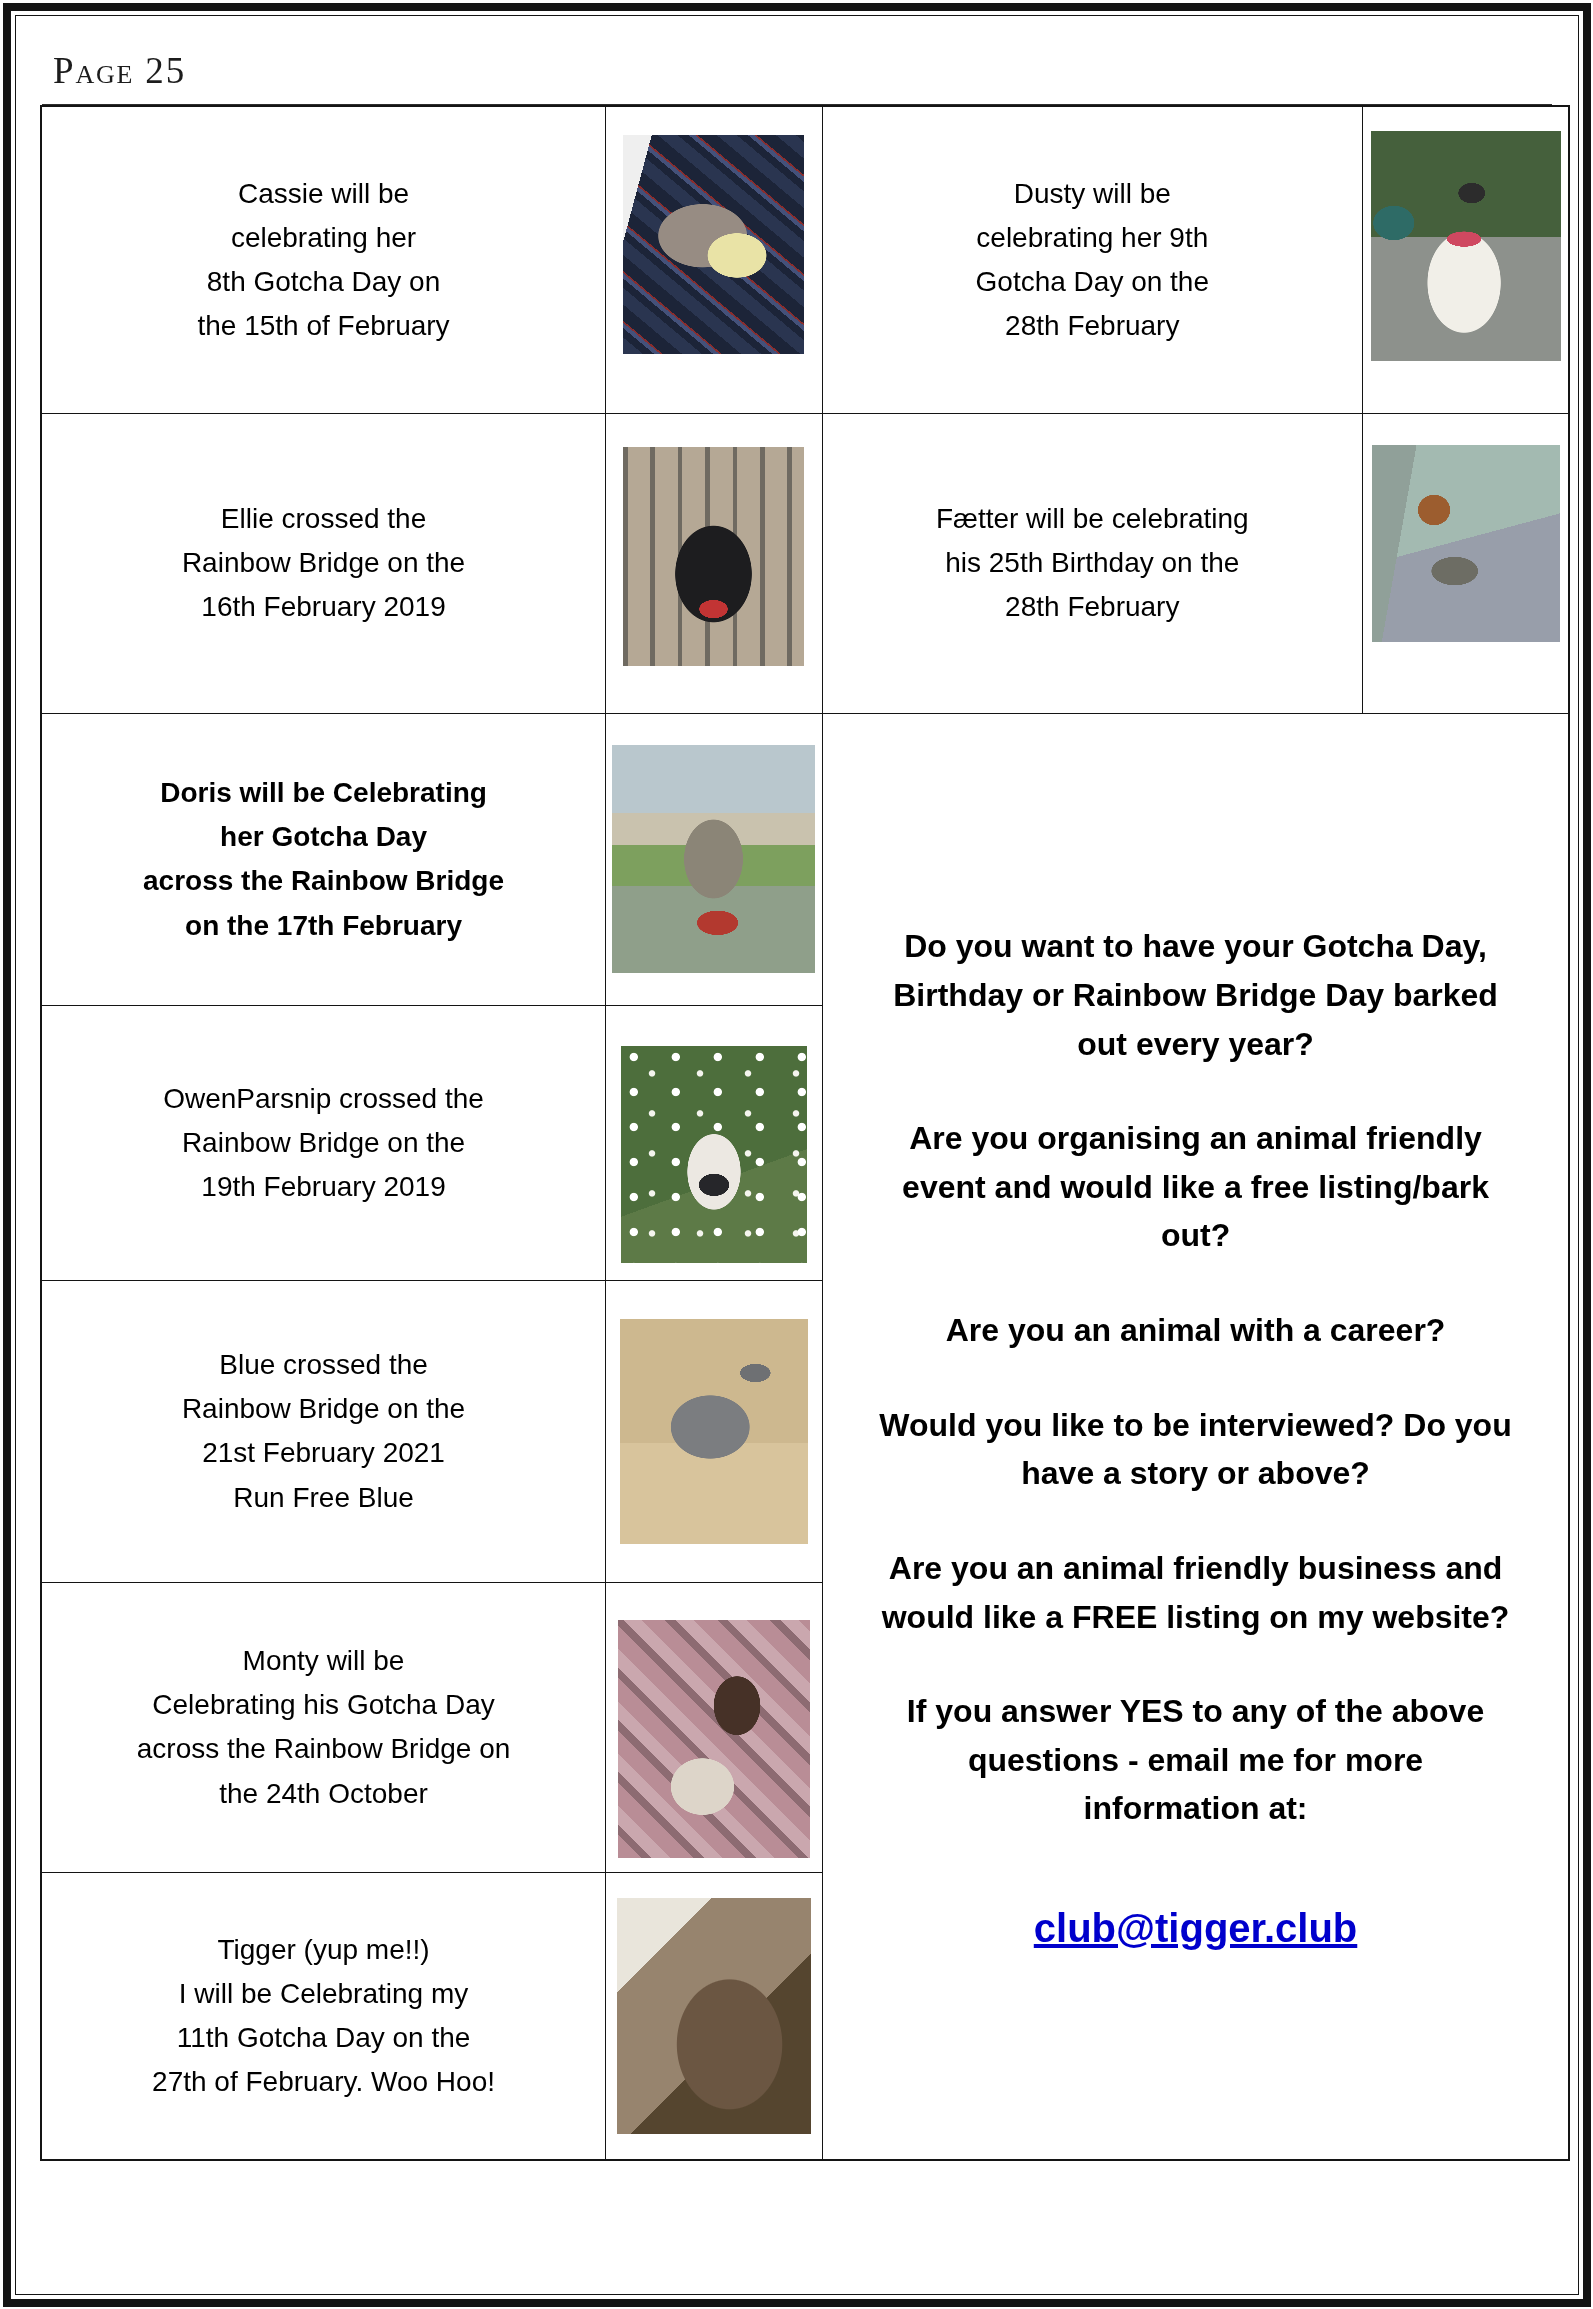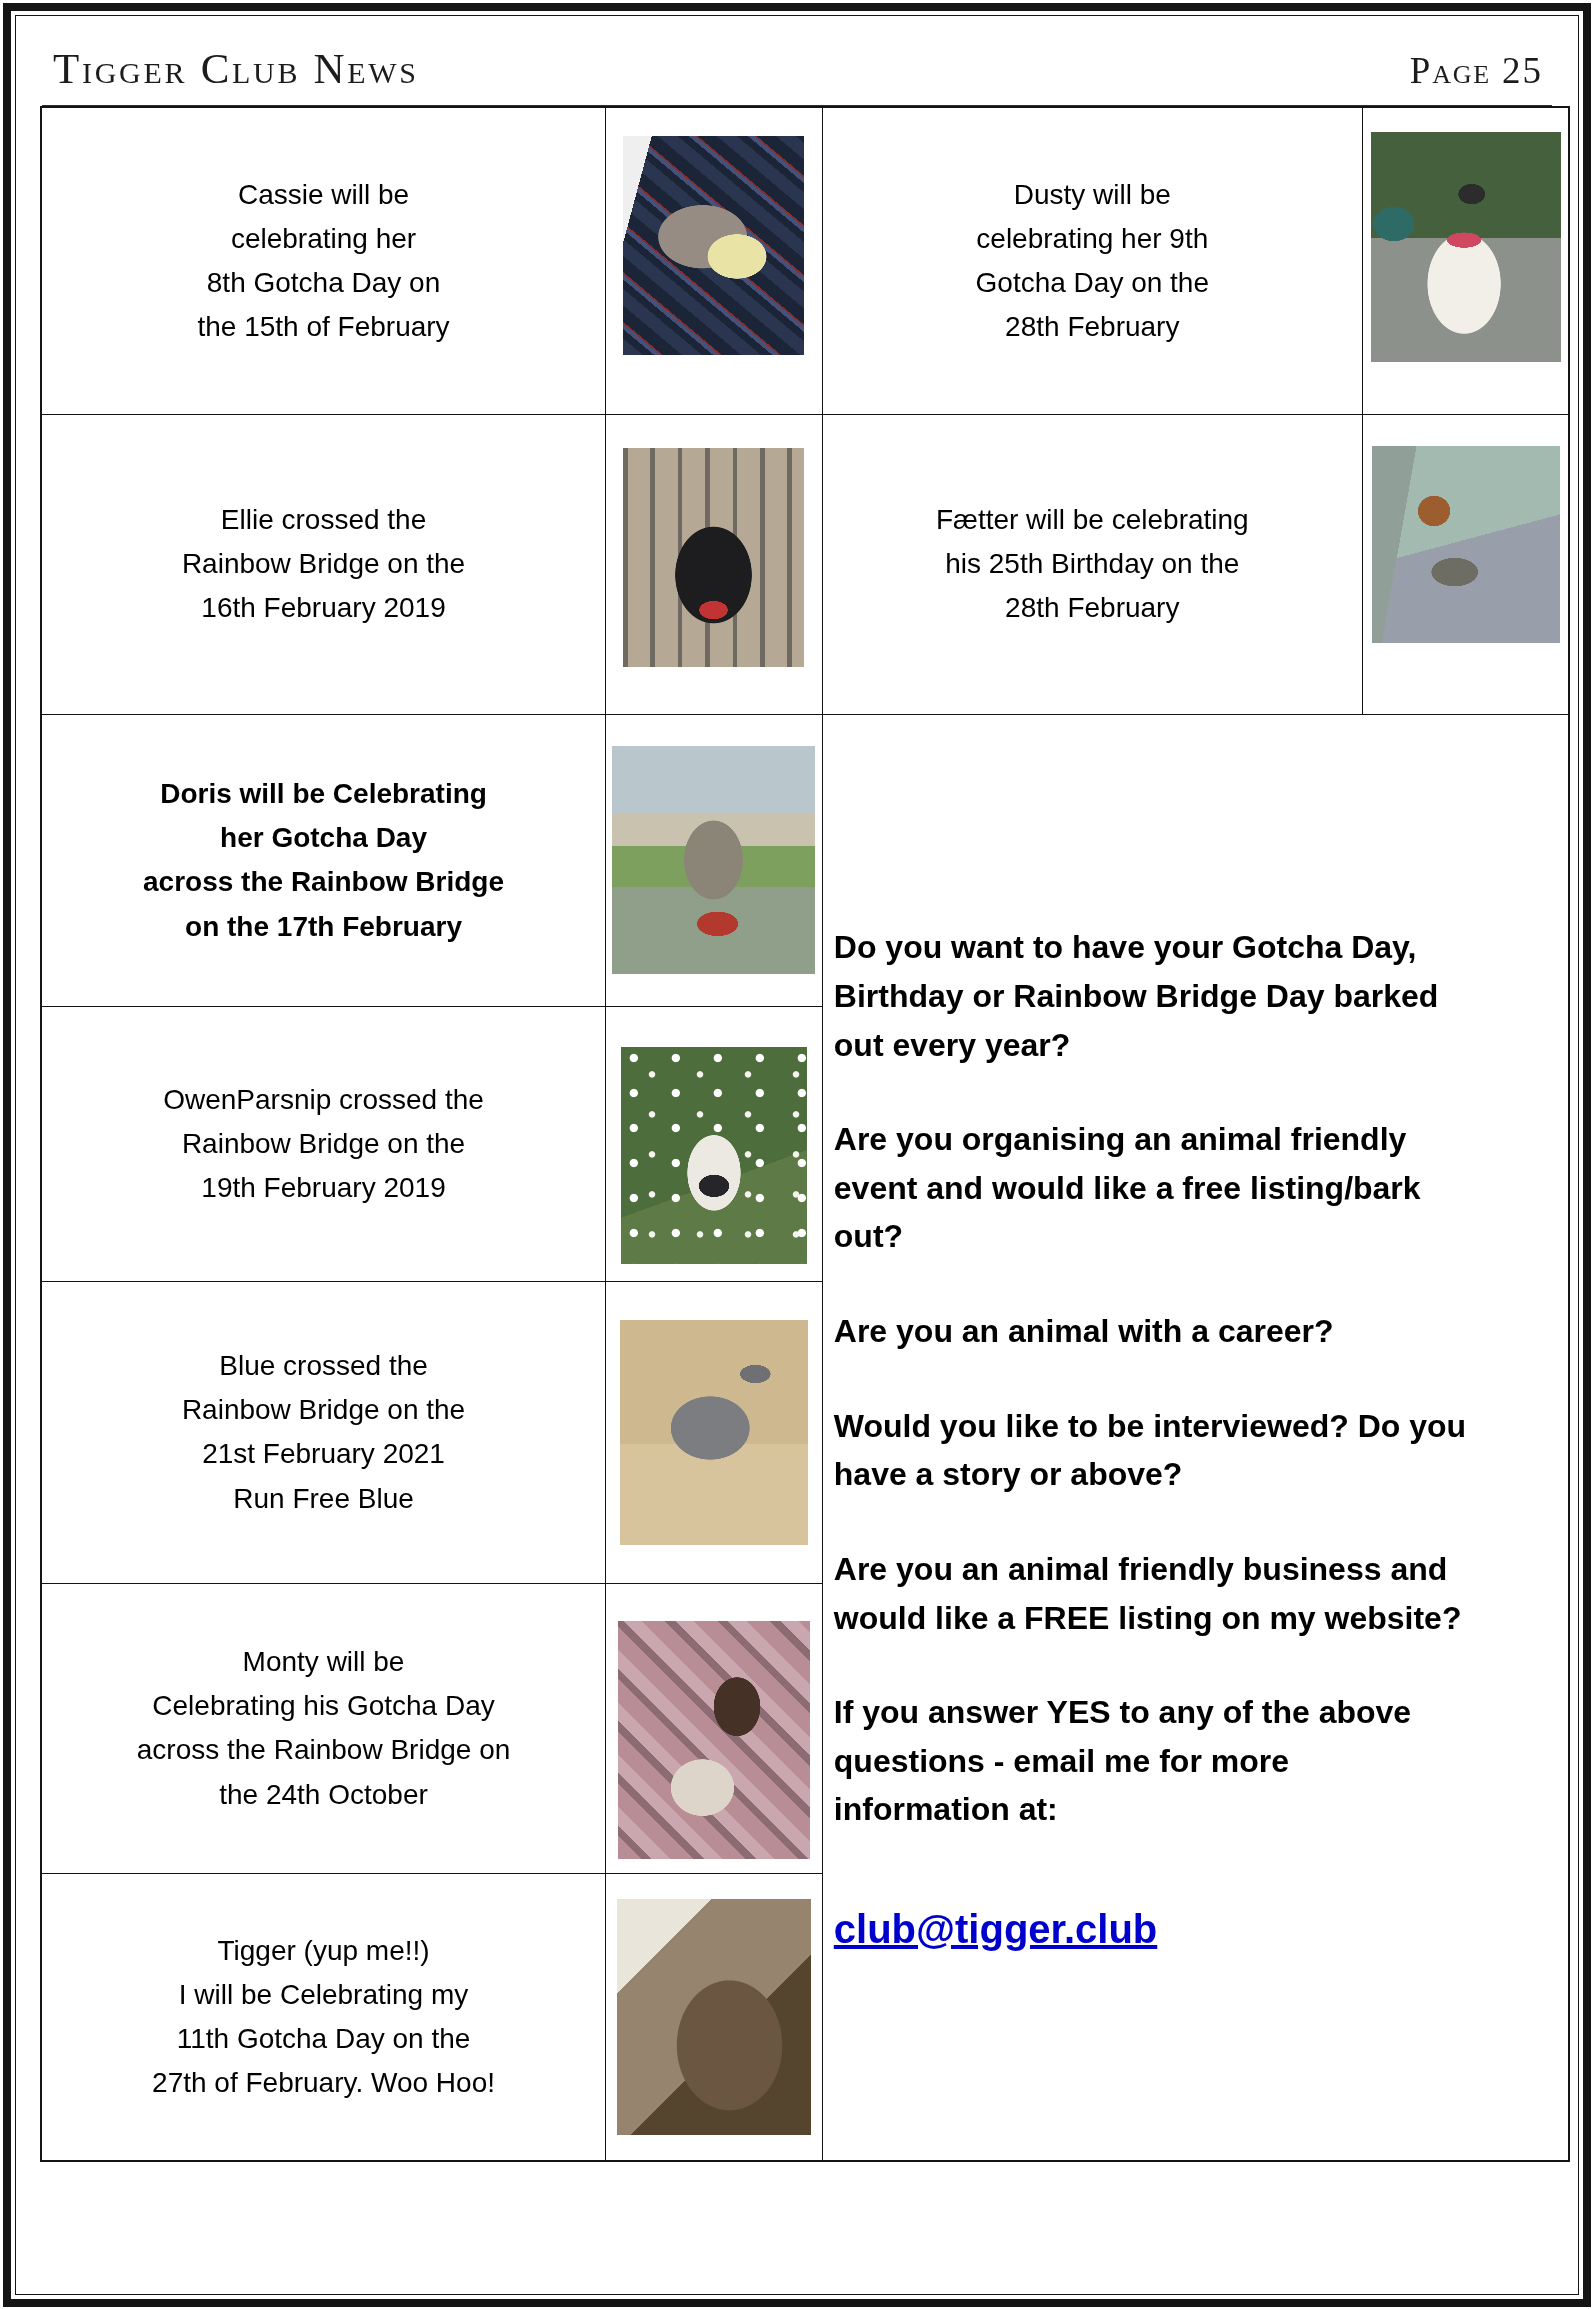--- a/index.html
+++ b/index.html
@@ -140,20 +140,21 @@
   .ph-tigger {
     width: 194px; height: 236px; margin-top: 25.6px;
     background:
       radial-gradient(95px 117px at 58% 62%, #6b5642 0 55%, rgba(0,0,0,0) 56%),
       linear-gradient(135deg, #e9e5db 0 22%, #97846e 22% 58%, #55452f 58% 100%);
   }
 
   
   td.acell {
     vertical-align: middle;
+    text-align: center;
     padding: 0 11px;
   }
   td.acell p.ap {
     white-space: pre-line;
     font-size: 32px;
     line-height: 1.52;
     margin: 0 0 46px 0;
   }
   td.acell p.ap:last-of-type { margin-bottom: 73px; }
   .email {
@@ -165,21 +166,20 @@
   }
 </style>
 </head>
 <body>
 
 <div class="page">
   <div class="frame-outer">
     <div class="frame-inner">
 
       <div class="masthead">
-        <span class="nl-title">Tigger Club News</span>
         <span class="pg-num">Page 25</span>
       </div>
       <hr class="rule">
 
       <table class="events">
         <colgroup>
           <col style="width:564px">
             <col style="width:217px">
             <col style="width:540px">
             <col style="width:207px">

